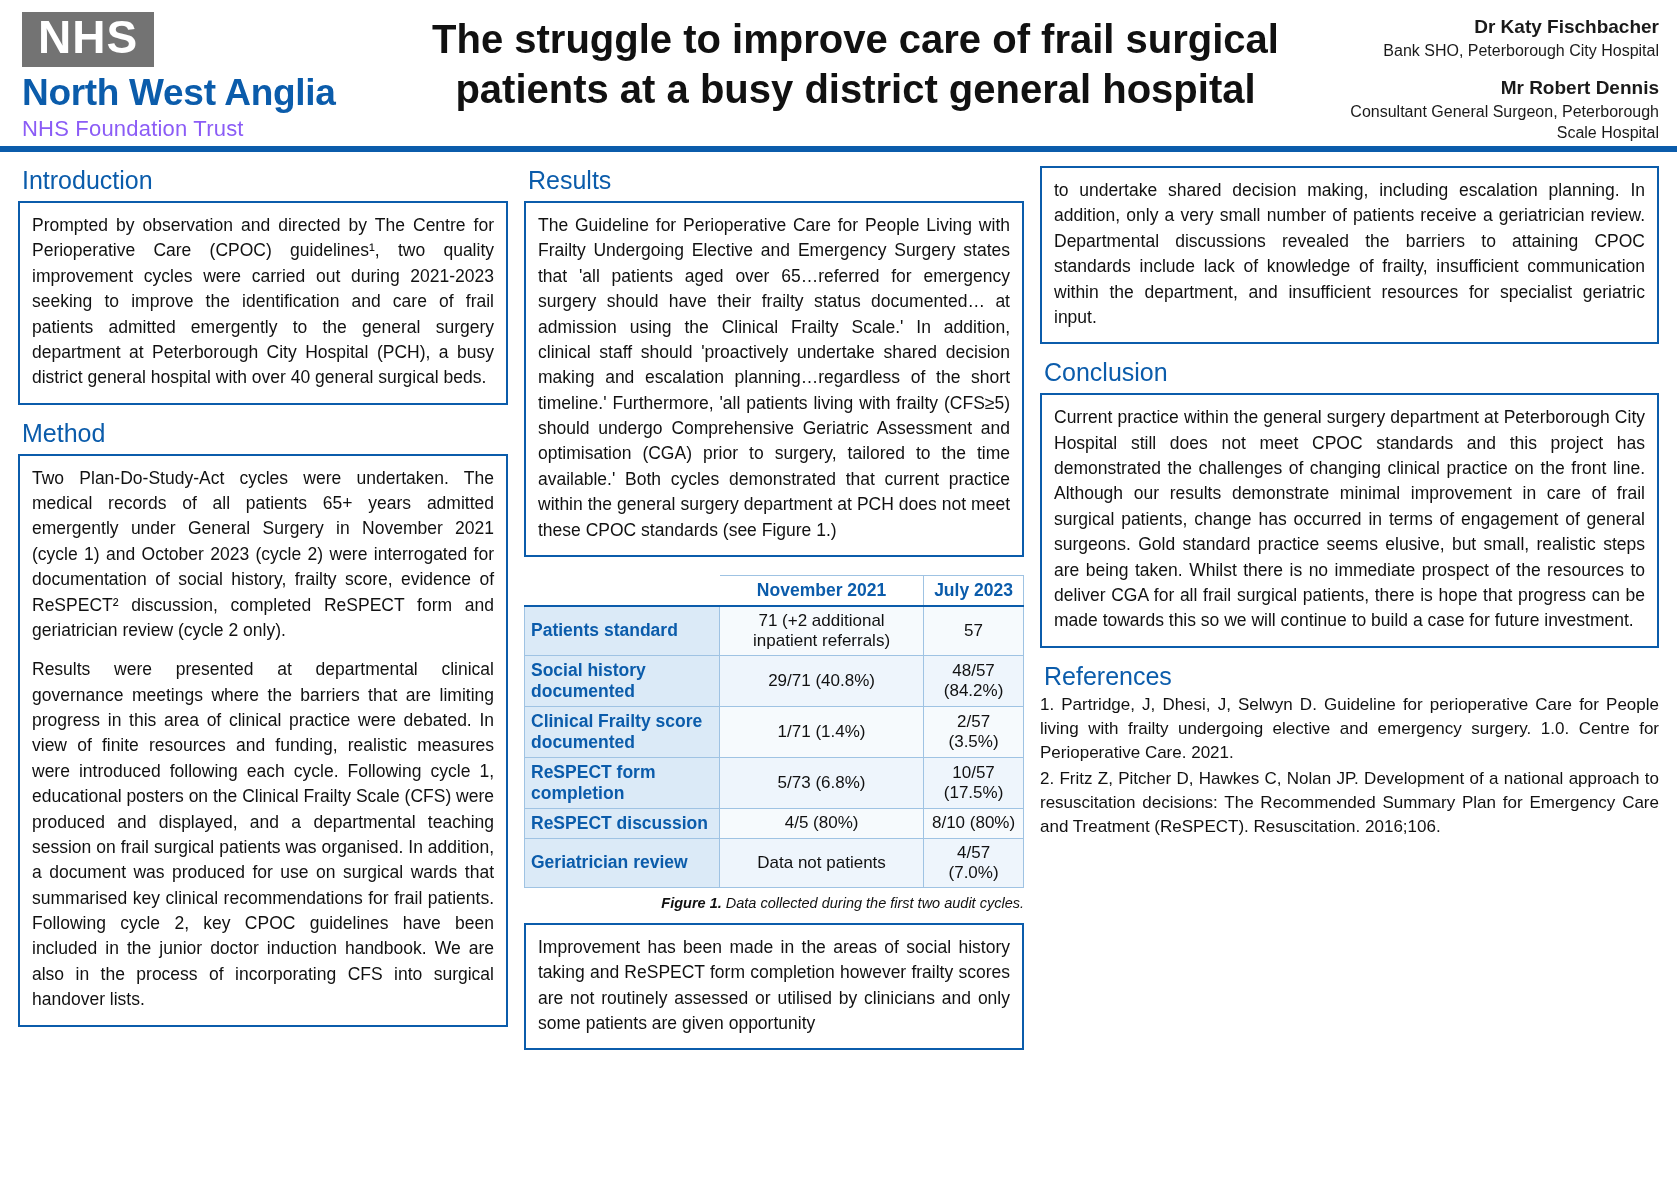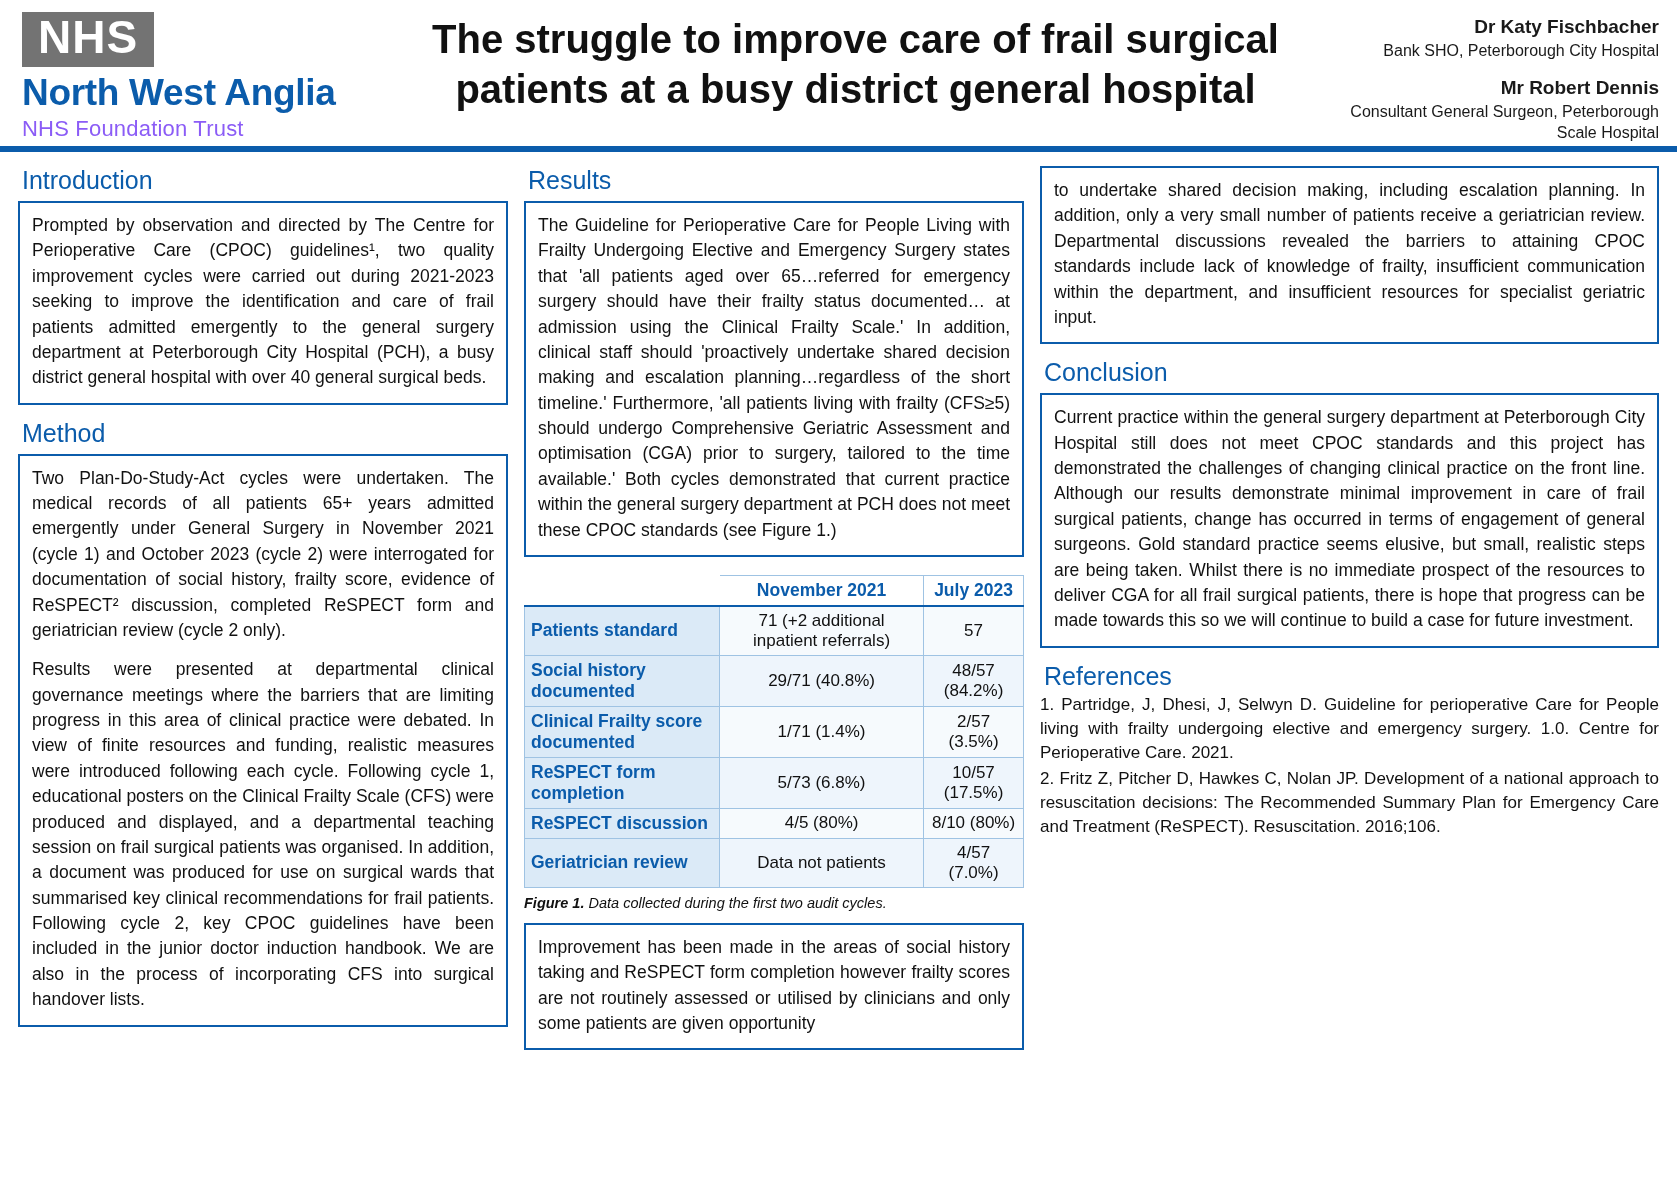--- a/index.html
+++ b/index.html
@@ -157,21 +157,21 @@
     width: 182px;
     font-size: 17.5px;
   }
   table.data-table tbody td {
     text-align: center;
     background: #eef5fc;
     color: #111111;
   }
   table.data-table tbody tr:nth-child(odd) td { background: #f6fafd; }
   .figure-caption {
-    text-align: left;
+    text-align: right;
     font-size: 14.5px;
     font-style: italic;
     margin: 7px 0 12px 0;
     color: #111111;
   }
   .figure-caption b { font-style: italic; }
 
   .references-list {
     font-size: 17px;
     line-height: 1.42;

